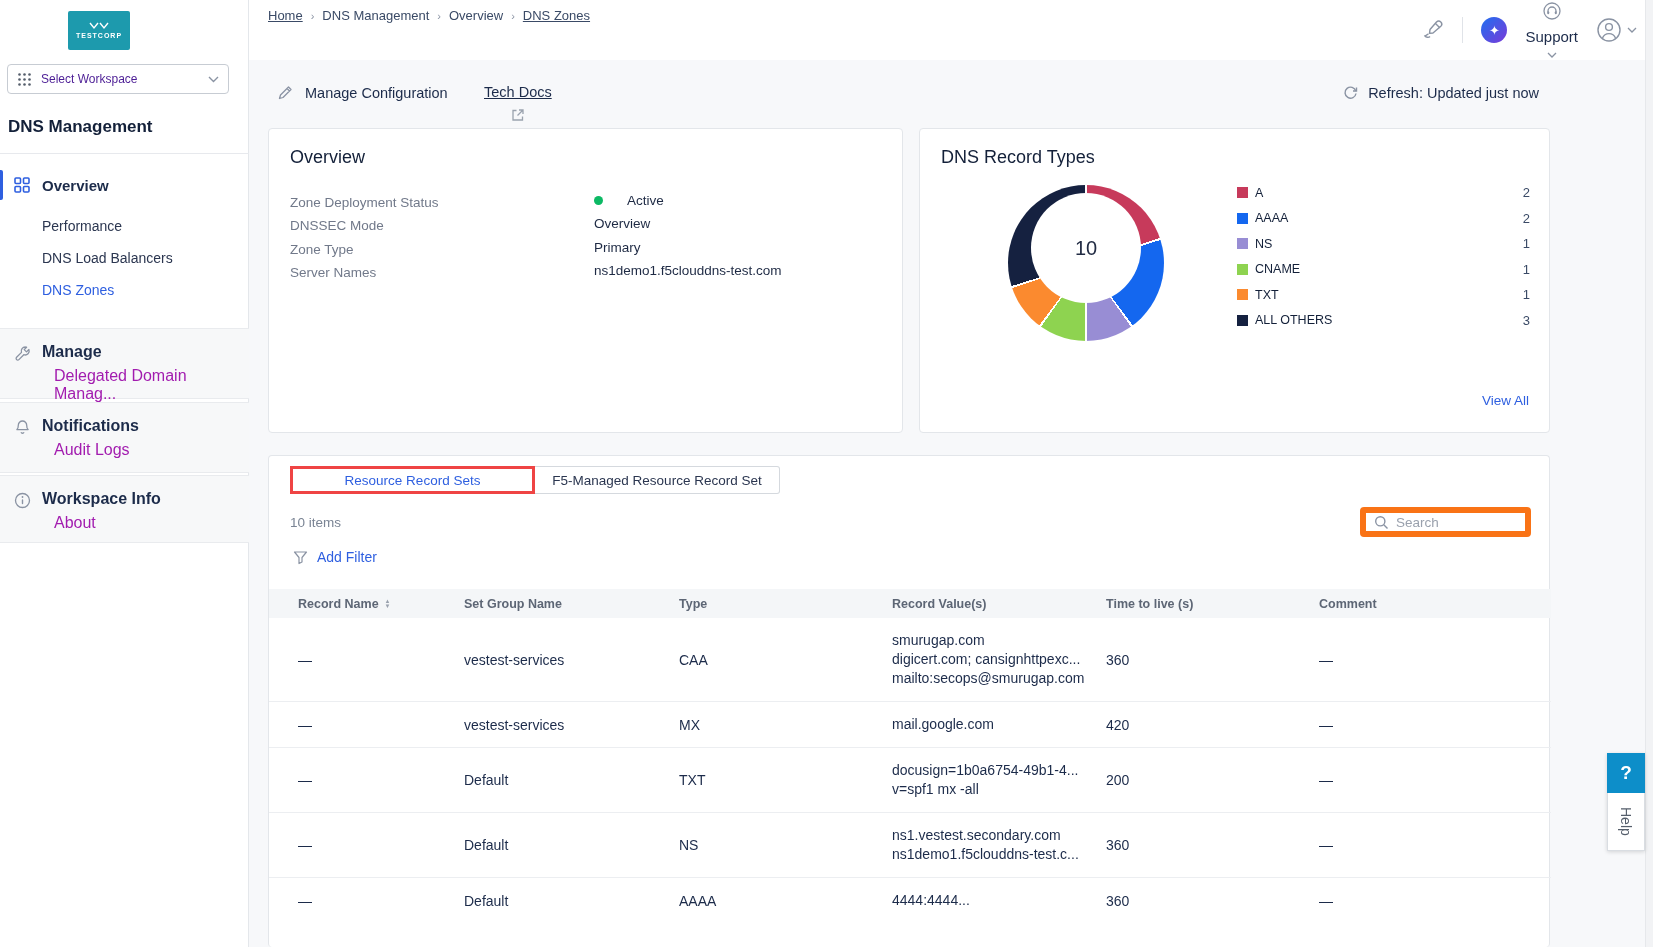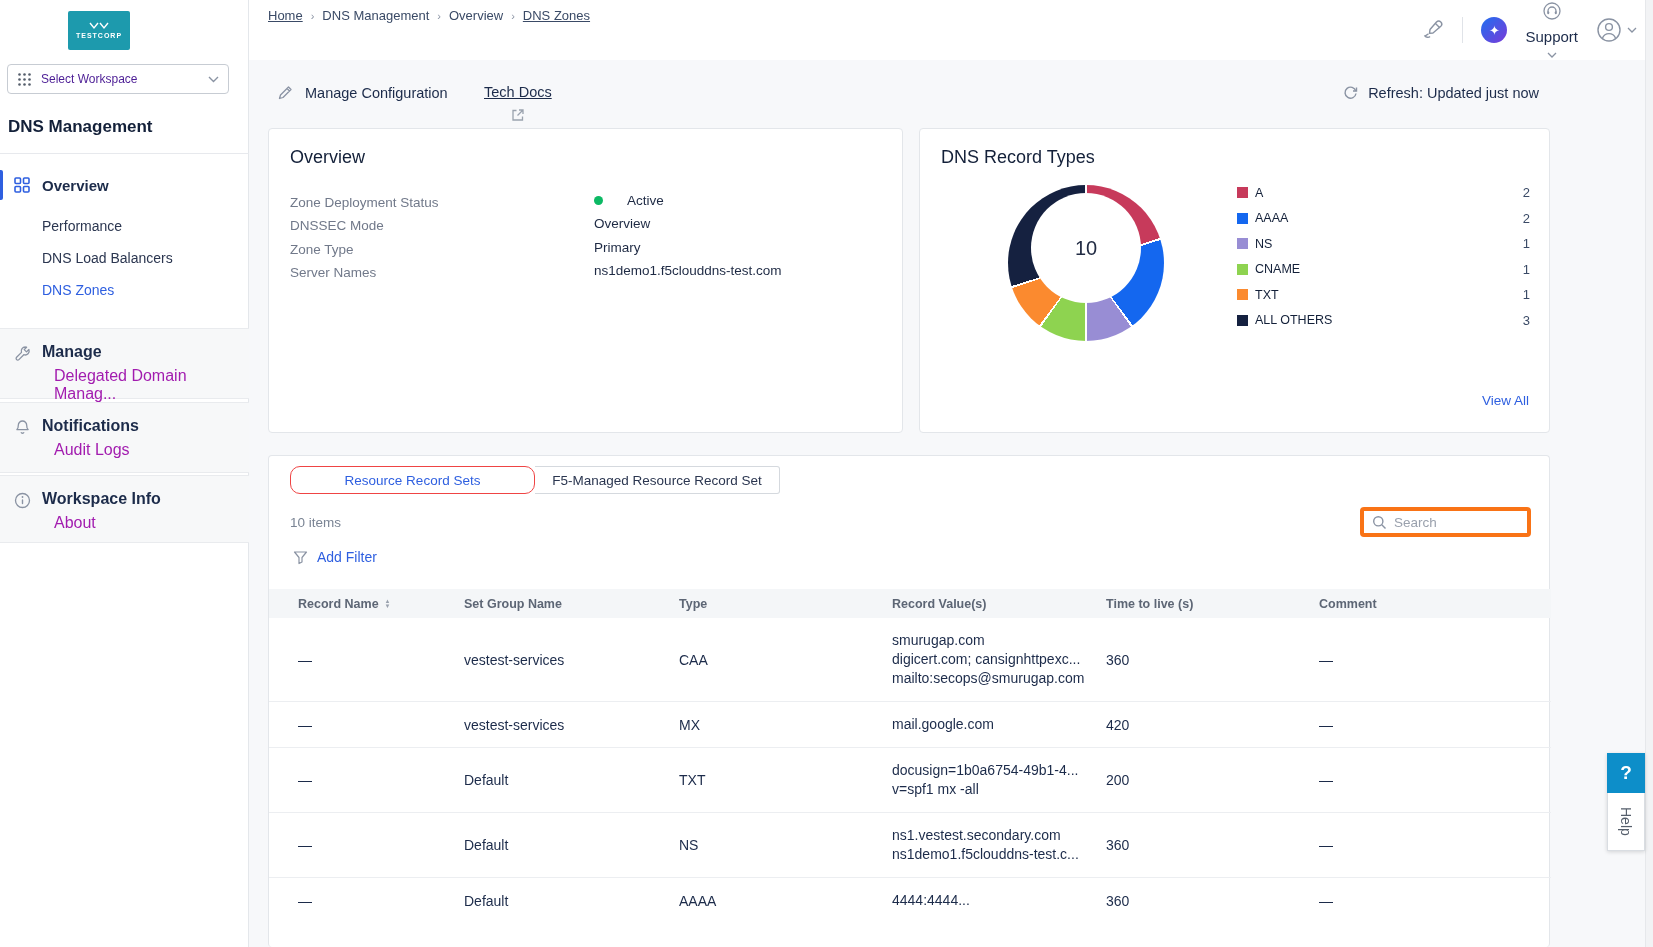--- a/index.html
+++ b/index.html
@@ -71,24 +71,24 @@
   .legend-row { display:flex; align-items:center; height:17px; margin-bottom:8.5px; }
   .legend-swatch { width:11px; height:11px; margin-right:7px; flex:none; }
   .legend-label { font-size:12.5px; color:#132039; flex:1; }
   .legend-count { font-size:13px; color:#3a4a66; }
   .view-all { position:absolute; right:20px; bottom:24px; font-size:13.5px; color:#2e5fe0; cursor:pointer; }
 
   
   .records-panel { left:268px; top:455px; width:1282px; height:492px; border-bottom:none; }
   .tabs { position:absolute; left:21px; top:10px; display:flex; }
   .tab { height:28px; width:245px; display:flex; align-items:center; justify-content:center; font-size:13.5px; cursor:pointer; background:#fff; }
-  .tab.active { border:1px solid #ef4444; color:#2e5fe0; border-radius:10px; z-index:2; }
+  .tab.active { border:3px solid #ef4444; color:#2e5fe0; border-radius:0; z-index:2; }
   .tab.inactive { border:1px solid #d5d9de; color:#2b3650; border-left:none; border-radius:0 3px 3px 0; }
   .items-count { position:absolute; left:21px; top:59px; font-size:13.5px; color:#7a8494; }
-  .search-box { position:absolute; right:18px; top:51px; width:171px; height:30px; border:4px solid #f97316; border-radius:4px; background:#fff;
+  .search-box { position:absolute; right:18px; top:51px; width:171px; height:30px; border:6px solid #f97316; border-radius:4px; background:#fff;
                 display:flex; align-items:center; padding:0 8px; gap:7px; }
   .search-box input { border:none; outline:none; width:120px; font-size:13.5px; font-family:"Liberation Sans",sans-serif; color:#222c44; background:transparent; }
   .search-box input::placeholder { color:#9aa1ad; }
   .add-filter { position:absolute; left:24px; top:93px; display:flex; align-items:center; gap:9px; cursor:pointer; }
   .add-filter .label { font-size:14px; color:#2e5fe0; }
   .rr-table { position:absolute; left:0; top:133px; width:1282px; border-collapse:collapse; table-layout:fixed; }
   .rr-table th { background:#f4f6f8; height:29px; font-size:12.5px; font-weight:bold; color:#5d6675; text-align:left; padding:0; white-space:nowrap; }
   .rr-table th:first-child, .rr-table td:first-child { padding-left:29px; }
   .rr-table td { font-size:14px; color:#1c2b4a; padding:13px 14px 13px 0; vertical-align:middle; border-top:1px solid #eceef1; }
   .rr-table tr.row-first td { border-top:none; }

